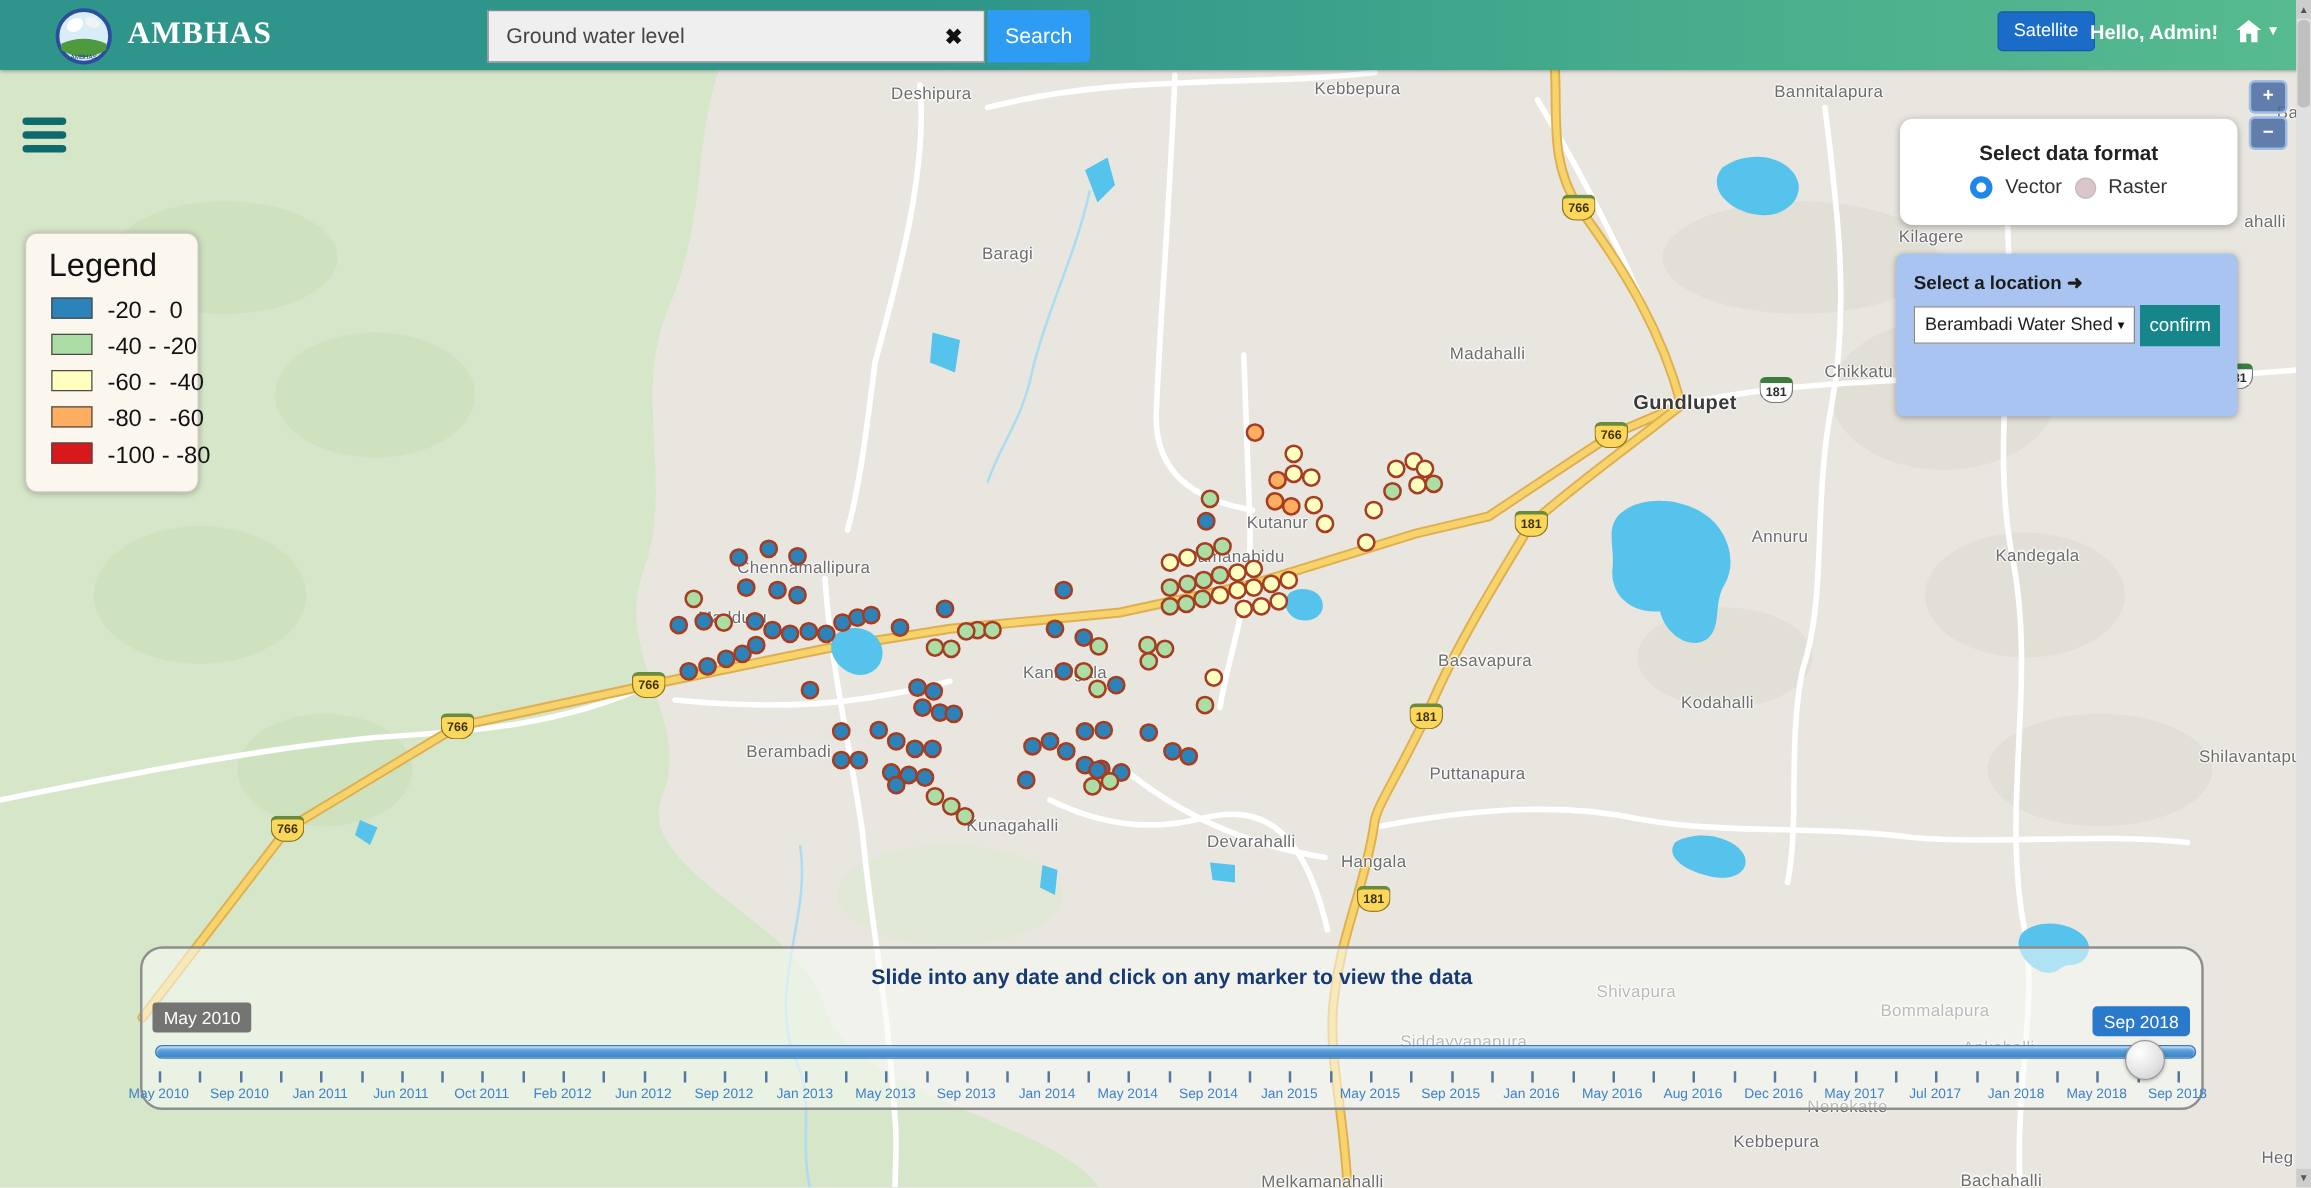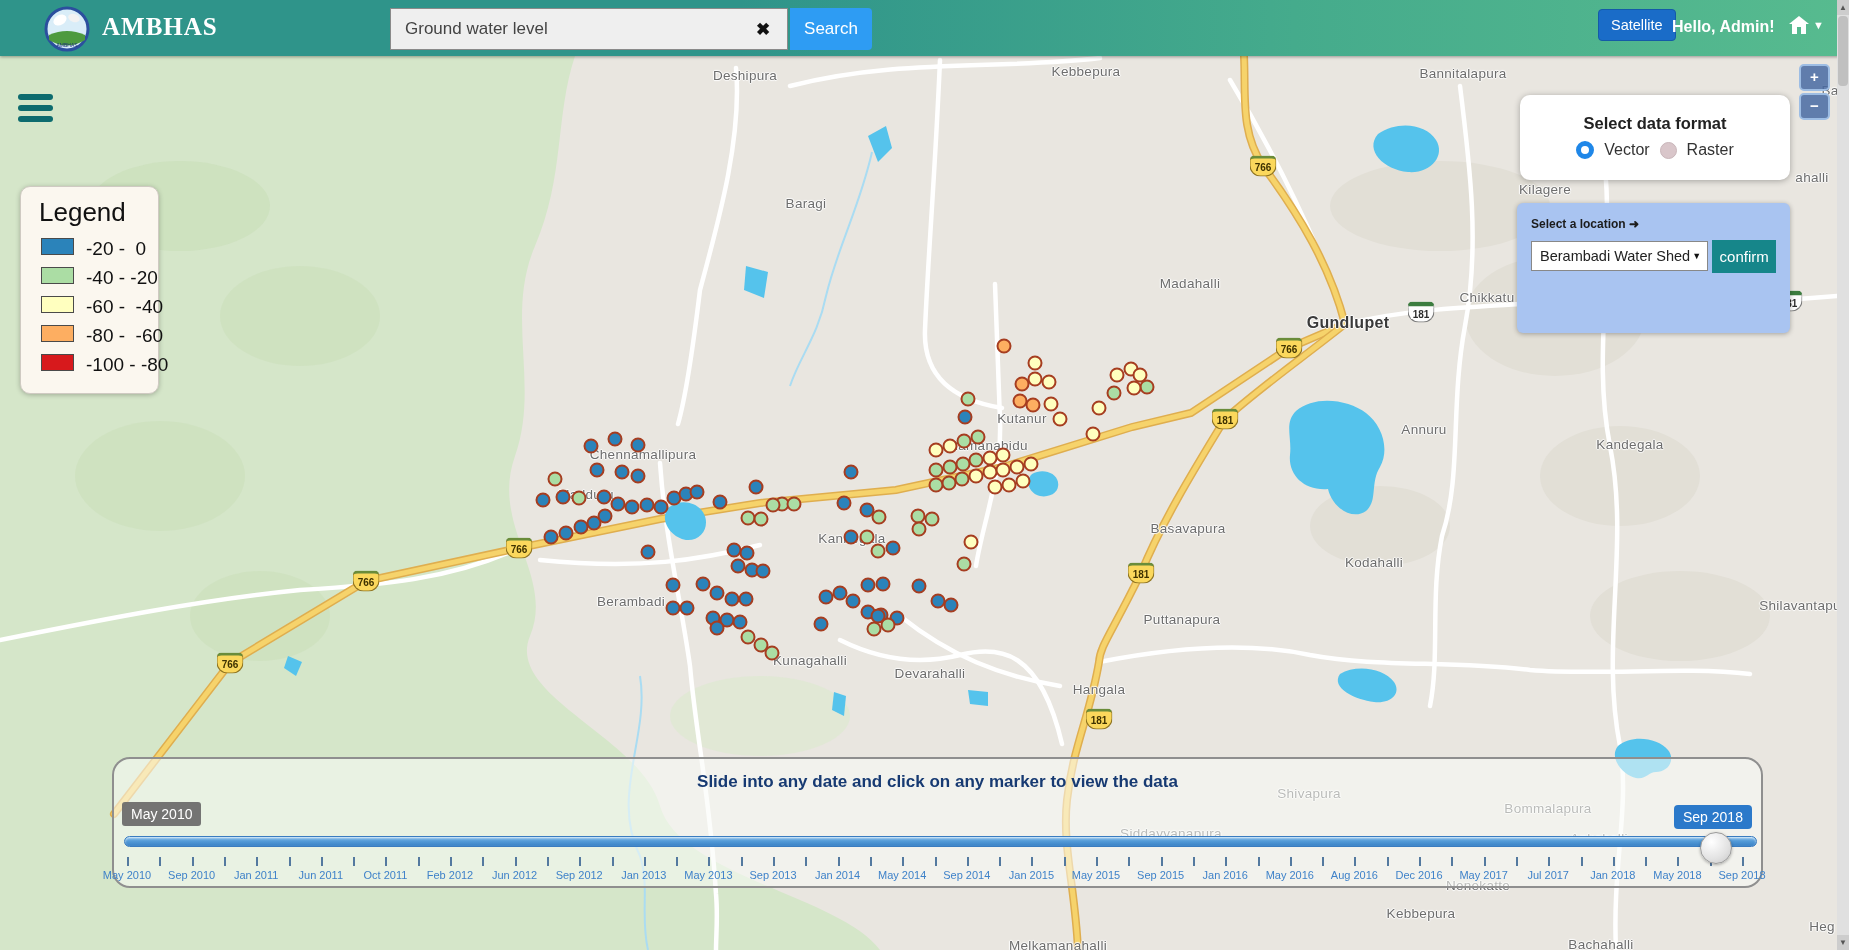--- a/index.html
+++ b/index.html
@@ -63,21 +63,21 @@
                   background:#fff; border-radius:10px; box-shadow:0 1px 6px rgba(0,0,0,.3); text-align:center; }
   .format-title { font-size:16.5px; font-weight:bold; color:#222; margin-top:19px; }
   .format-opts { display:flex; justify-content:center; align-items:center; gap:10px; margin-top:8px; }
   .radio-on { width:18px; height:18px; border-radius:50%; border:5px solid #1f87e8; background:#fff; }
   .radio-off { width:17px; height:17px; border-radius:50%; background:#d9c6ca; border:1px solid #c9b6ba; }
   .radio-label { font-size:16px; color:#333; }
 
   
   .location-panel { position:absolute; left:1517px; top:203px; width:273px; height:130px; z-index:30;
                     background:#a9c4f1; border-radius:6px; box-shadow:0 1px 5px rgba(0,0,0,.3); padding:14px; }
-  .location-title { font-size:12px; font-weight:bold; color:#1c1c1c; }
+  .location-title { font-size:15px; font-weight:bold; color:#1c1c1c; }
   .location-row { display:flex; margin-top:10px; }
   .location-select { width:178px; height:30px; background:#fff; border:1px solid #888; font-size:14.5px; color:#222;
                      display:flex; align-items:center; justify-content:space-between; padding:0 6px 0 8px; cursor:pointer; }
   .select-caret { font-size:9px; color:#111; }
   .confirm-btn { width:64px; height:33px; margin-left:4px; margin-top:-1px; background:#16868a; color:#fff;
                  border:none; font-size:15px; cursor:pointer; }
 
   
   .timeline { position:absolute; left:112px; top:757px; width:1651px; height:131px; z-index:35;
               background:rgba(250,252,248,.55); border:2px solid #8f8f8f; border-radius:18px; }
@@ -177,21 +177,21 @@
     <span class="map-label" style="left: 988px; top: 389px;">Ramanabidu</span>
     <span class="map-label" style="left: 643px; top: 398px;">Chennamallipura</span>
     <span class="map-label" style="left: 586px; top: 438px;">Madduru</span>
     <span class="map-label" style="left: 852px; top: 482px;">Kannegala</span>
     <span class="map-label" style="left: 1188px; top: 472px;">Basavapura</span>
     <span class="map-label" style="left: 1374px; top: 506px;">Kodahalli</span>
     <span class="map-label" style="left: 1182px; top: 563px;">Puttanapura</span>
     <span class="map-label" style="left: 1800px; top: 549px;">Shilavantapu</span>
     <span class="map-label" style="left: 631px; top: 545px;">Berambadi</span>
     <span class="map-label" style="left: 810px; top: 604px;">Kunagahalli</span>
-    <span class="map-label" style="left: 930px; top: 617px;">Devarahalli</span>
+    <span class="map-label" style="left: 1001px; top: 617px;">Devarahalli</span>
     <span class="map-label" style="left: 1099px; top: 633px;">Hangala</span>
     <span class="map-label" style="left: 1309px; top: 737px;">Shivapura</span>
     <span class="map-label" style="left: 1171px; top: 777px;">Siddayyanapura</span>
     <span class="map-label" style="left: 1548px; top: 752px;">Bommalapura</span>
     <span class="map-label" style="left: 1599px; top: 782px; text-align: center;">Ankahalli</span>
     <span class="map-label" style="left: 1478px; top: 829px;">Nenekatte</span>
     <span class="map-label" style="left: 1421px; top: 857px;">Kebbepura</span>
     <span class="map-label" style="left: 1058px; top: 889px;">Melkamanahalli</span>
     <span class="map-label" style="left: 1601px; top: 888px;">Bachahalli</span>
     <span class="map-label" style="left: 1822px; top: 870px;">Heg</span>

